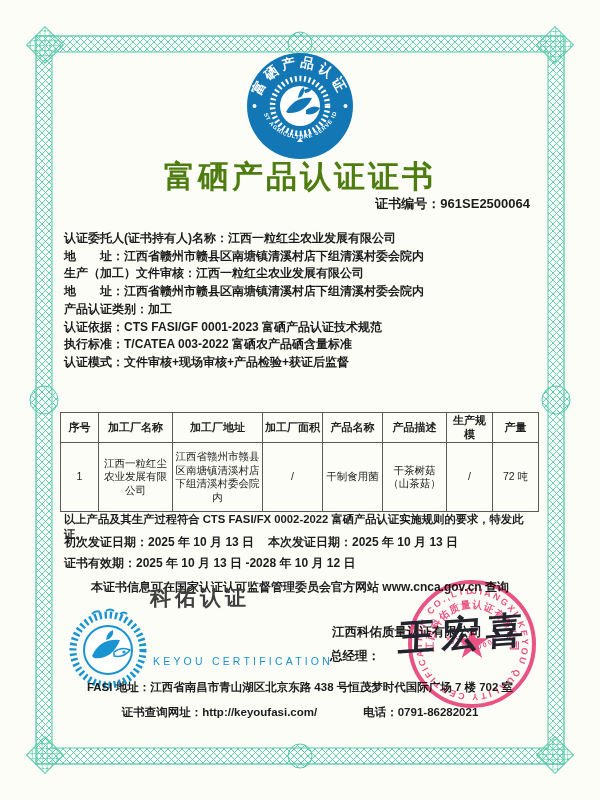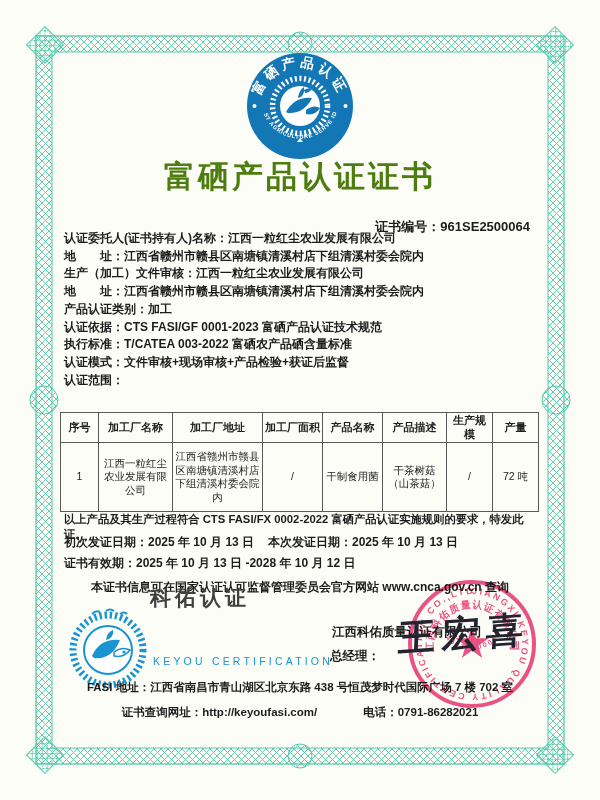--- a/index.html
+++ b/index.html
@@ -7,21 +7,21 @@
     position:relative;width:600px;height:800px;overflow:hidden;
     background:#fdfdf8;color:#1c1c1c;
     font-family:"Liberation Sans","DejaVu Sans",sans-serif;
   }
   .abs{position:absolute;}
   .border-svg{position:absolute;left:0;top:0;z-index:0;}
   .content{position:absolute;left:0;top:0;width:600px;height:800px;z-index:1;}
 
   .title{left:0;top:156px;width:600px;text-align:center;
     font-size:31px;font-weight:900;letter-spacing:3px;color:#4d7c0f;}
-  .cert-no{right:70px;top:218px;font-size:13px;font-weight:800;}
+  .cert-no{right:70px;top:195px;font-size:13px;font-weight:800;}
 
   .fields{left:64px;top:230px;width:482px;font-size:12px;font-weight:700;}
   .field-line{line-height:17.7px;white-space:nowrap;}
   .field-line.cont{padding-left:54px;}
   .field-label{font-weight:800;}
 
   table.scope{position:absolute;left:60px;top:412px;width:478px;
     border-collapse:collapse;table-layout:fixed;font-size:10.5px;}
   table.scope th,table.scope td{
     border:1px solid #5a5a5a;text-align:center;vertical-align:middle;
@@ -108,21 +108,20 @@
 
     <div class="abs fields">
       <div class="field-line"><span class="field-label">认证委托人(证书持有人)名称：</span><span>江西一粒红尘农业发展有限公司</span></div>
       <div class="field-line"><span class="field-label">地　　址：</span><span>江西省赣州市赣县区南塘镇清溪村店下组清溪村委会院内</span></div>
       <div class="field-line"><span class="field-label">生产（加工）文件审核：</span><span>江西一粒红尘农业发展有限公司</span></div>
       <div class="field-line"><span class="field-label">地　　址：</span><span>江西省赣州市赣县区南塘镇清溪村店下组清溪村委会院内</span></div>
       <div class="field-line"><span class="field-label">产品认证类别：</span><span>加工</span></div>
       <div class="field-line"><span class="field-label">认证依据：</span><span>CTS FASI/GF 0001-2023 富硒产品认证技术规范</span></div>
       <div class="field-line"><span class="field-label">执行标准：</span><span>T/CATEA 003-2022 富硒农产品硒含量标准</span></div>
       <div class="field-line"><span class="field-label">认证模式：</span><span>文件审核+现场审核+产品检验+获证后监督</span></div>
-      <div class="field-line"><span class="field-label">认证范围：</span><span></span></div>
     </div>
 
     <table class="scope">
       <colgroup>
         <col style="width:38px">
           <col style="width:74px">
           <col style="width:90px">
           <col style="width:60px">
         <col style="width:60px">
           <col style="width:64px">

